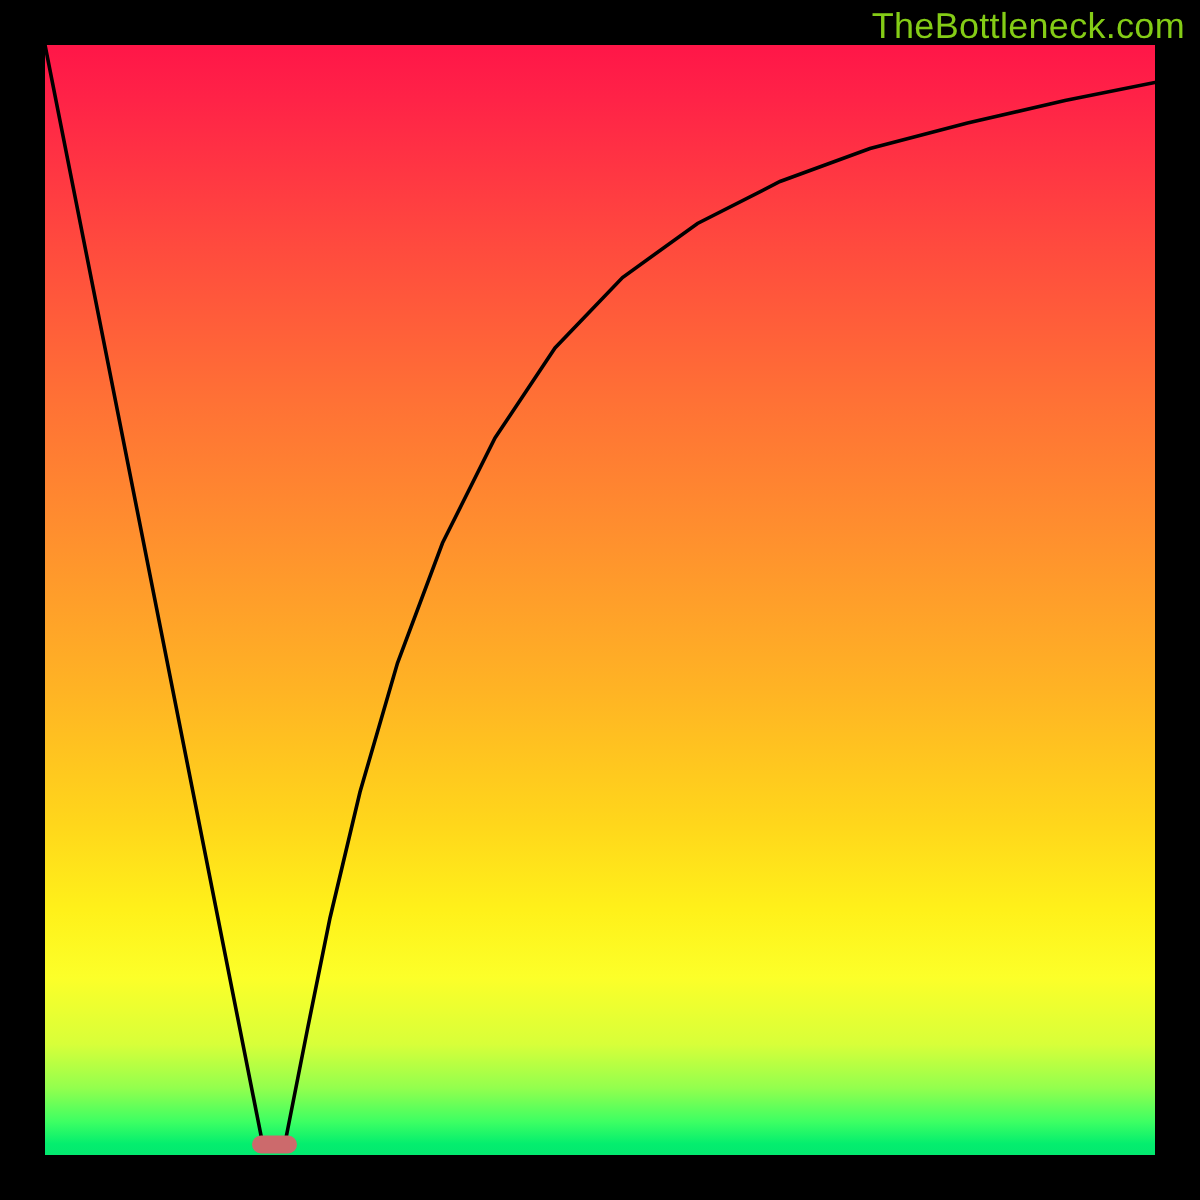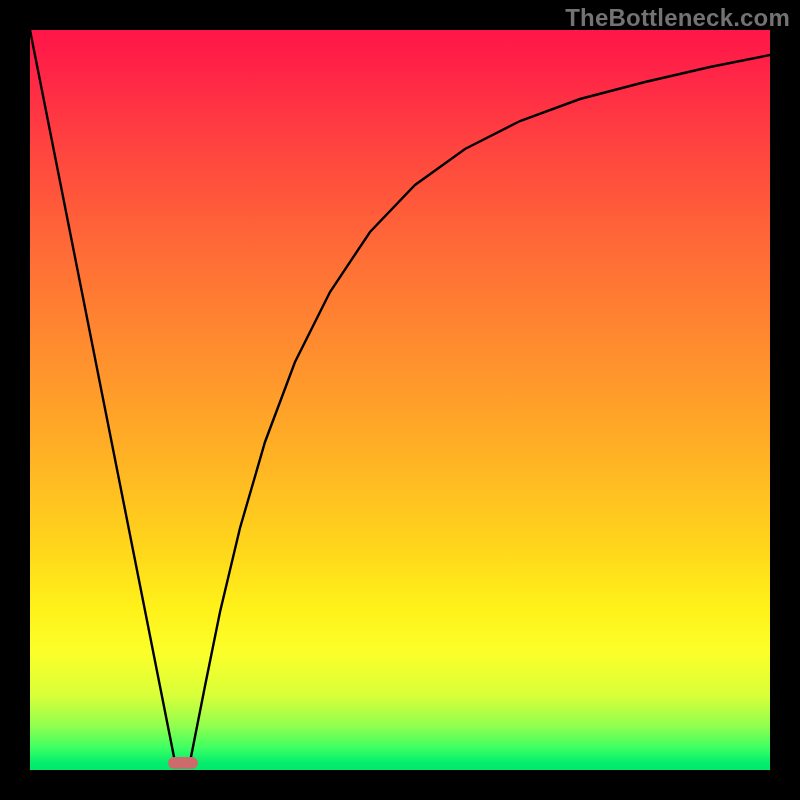--- a/index.html
+++ b/index.html
@@ -13,23 +13,23 @@
   .frame {
     position: relative;
     width: 800px;
     height: 800px;
     background: #000;
   }
   .watermark {
     position: absolute;
     top: 4px;
     right: 10px;
-    color: #737373;
+    color: #84cc16;
     font-size: 24px;
-    font-weight: 700;
+    font-weight: 400;
     letter-spacing: 0.2px;
     z-index: 10;
   }
   .plot-area {
     position: absolute;
     left: 30px;
     top: 30px;
     width: 740px;
     height: 740px;
     background: linear-gradient(

